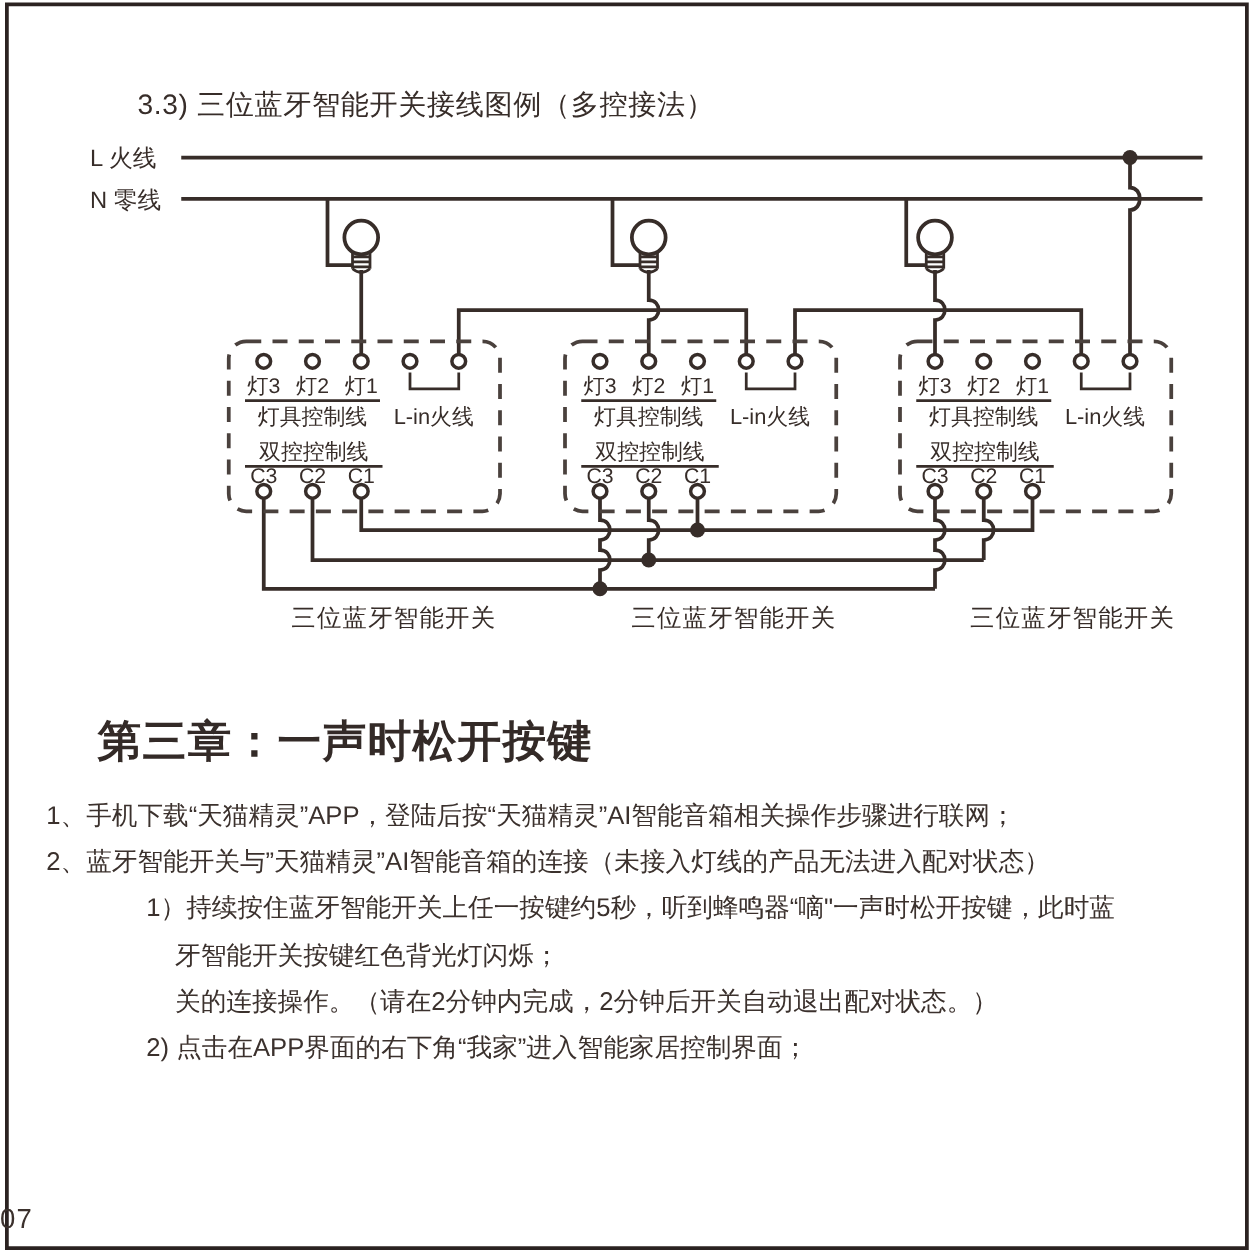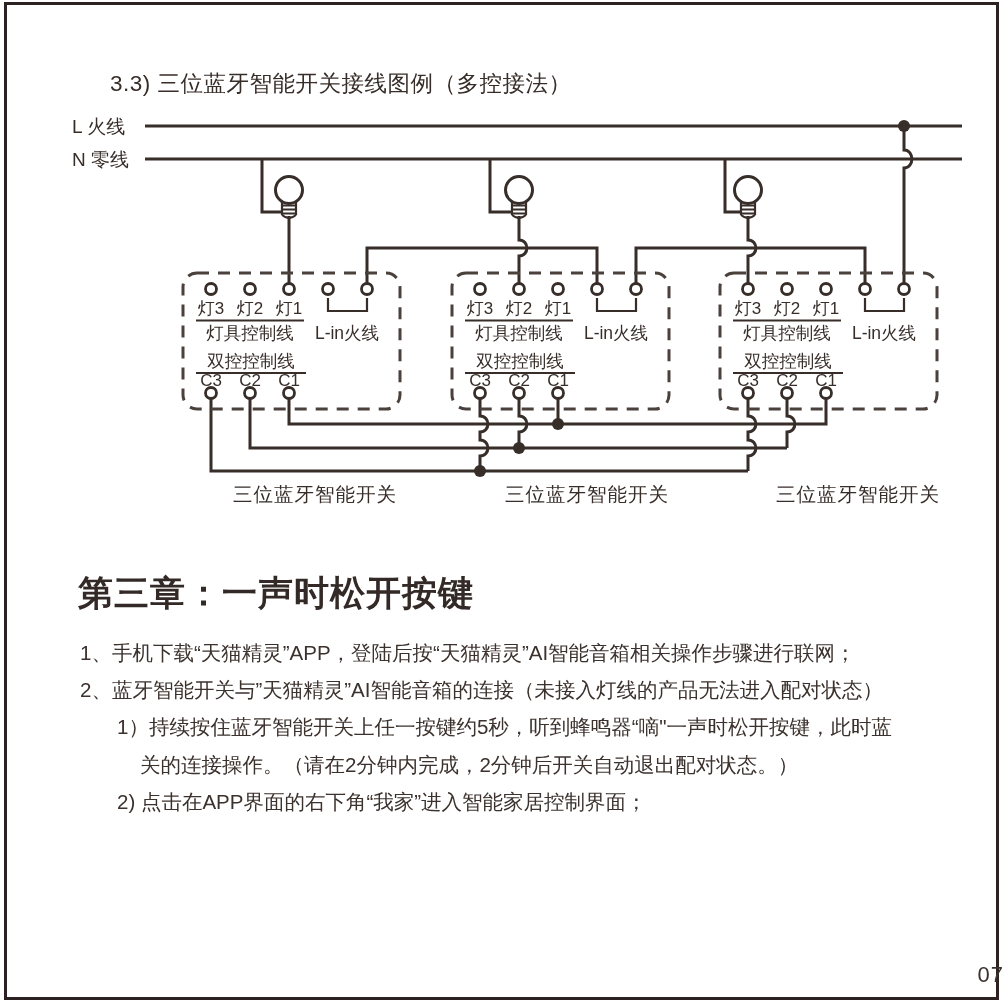--- a/index.html
+++ b/index.html
@@ -31,25 +31,25 @@
   .chapter-heading{
     position:absolute;left:78px;top:570px;
     font-size:35px;font-weight:600;color:#332a27;letter-spacing:1px;
     white-space:nowrap;
   }
   .body-text{
     position:absolute;left:0;top:634px;width:1004px;
     font-size:20.5px;line-height:37.2px;color:#3b312d;
   }
   .body-text .line{white-space:nowrap;}
-  .pl0{padding-left:80px;}
+  .pl0{padding-left:37px;}
   .pl1{padding-left:117px;}
   .pl2{padding-left:140px;}
   .page-number{
-    position:absolute;left:0;right:0;top:962px;text-align:right;
+    position:absolute;left:0;right:0;top:962px;text-align:left;
     font-size:22px;color:#3b312d;letter-spacing:1px;
   }
 </style>
 </head>
 <body>
 
 <div class="frame"></div>
 
 <div class="doc-title">3.3) 三位蓝牙智能开关接线图例（多控接法）</div>
 
@@ -213,17 +213,18 @@
     <text class="t195" x="858" y="501">三位蓝牙智能开关</text>
   </g>
 </svg>
 
 <div class="chapter-heading">第三章：一声时松开按键</div>
 
 <div class="body-text">
   <div class="line pl0">1、手机下载“天猫精灵”APP，登陆后按“天猫精灵”AI智能音箱相关操作步骤进行联网；</div>
   <div class="line pl0">2、蓝牙智能开关与”天猫精灵”AI智能音箱的连接（未接入灯线的产品无法进入配对状态）</div>
   <div class="line pl1">1）持续按住蓝牙智能开关上任一按键约5秒，听到蜂鸣器“嘀"一声时松开按键，此时蓝</div>
+  <div class="line pl2">牙智能开关按键红色背光灯闪烁；</div>
   <div class="line pl2">关的连接操作。（请在2分钟内完成，2分钟后开关自动退出配对状态。）</div>
   <div class="line pl1">2) 点击在APP界面的右下角“我家”进入智能家居控制界面；</div>
 </div>
 
 <div class="page-number">07</div>
 
 </body></html>

